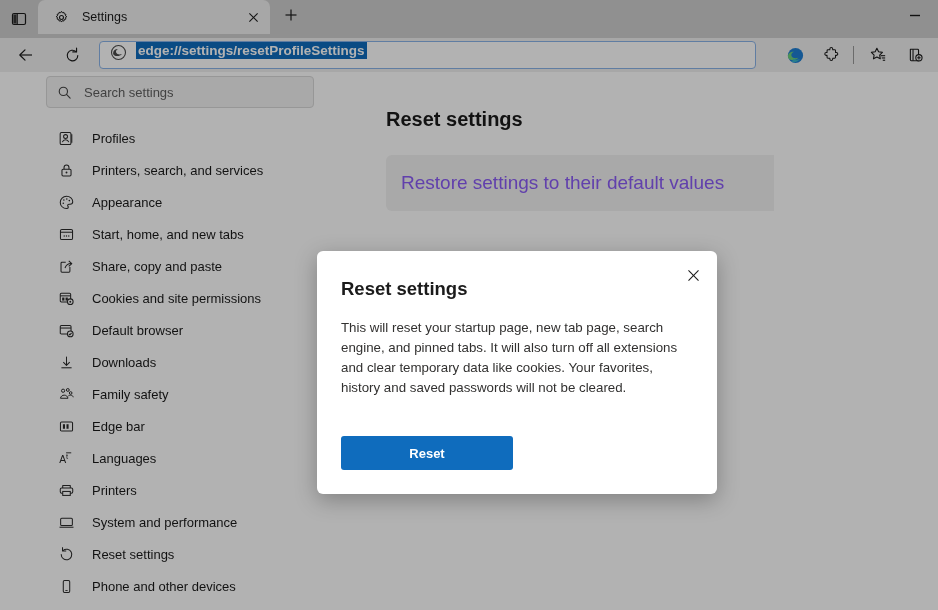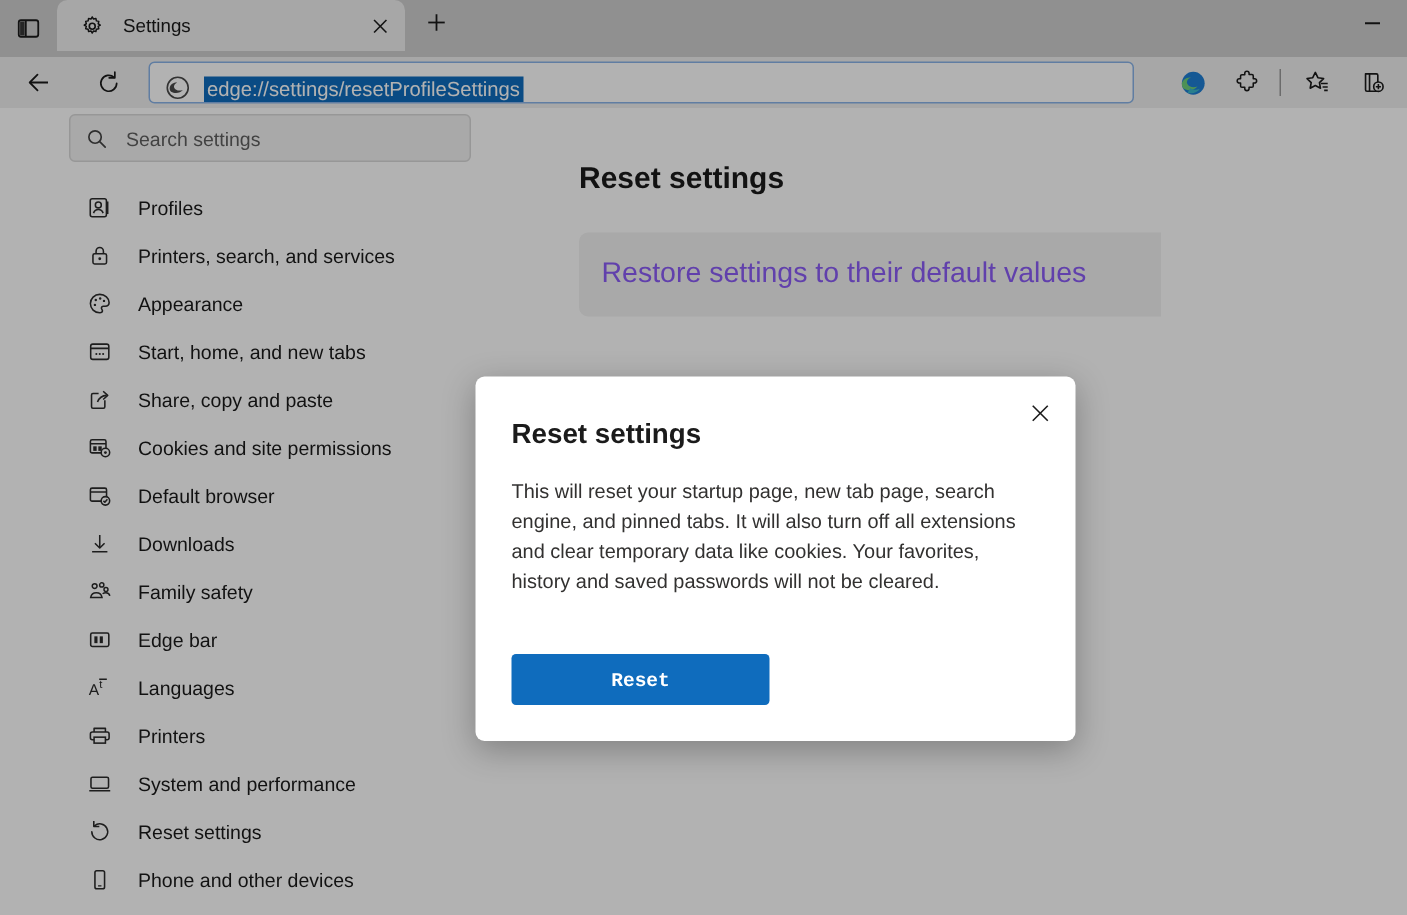--- a/index.html
+++ b/index.html
@@ -51,23 +51,24 @@
     display:flex; align-items:center;
   }
   .tbtn { width:34px; height:30px; margin-left:3px; border-radius:5px;
           display:flex; align-items:center; justify-content:center; flex:0 0 auto; }
   .omnibox {
     position:relative;
     flex:1 1 auto; height:28px; margin:0 6px 0 10px;
     background:#ffffff;
     border:1px solid #8ab4e8;
     border-radius:4px;
-    display:flex; align-items:flex-end;
+    display:flex; align-items:flex-start;
     padding:0 8px;
     max-width:657px;
+    font-weight:bold;
   }
   .omni-icon { width:20px; height:20px; display:flex; align-items:center; justify-content:center; flex:0 0 auto; }
   .omni-url {
     margin-left:8px; font-size:13.5px; color:#ffffff;
     background:#0f6cbd; padding:1px 2px;
     white-space:nowrap; overflow:hidden;
   }
   .tb-right { display:flex; align-items:center; margin-left:auto; padding-right:6px; }
   .divider-v { width:1px; height:18px; background:#9a9a9a; margin:0 4px; }
 
@@ -118,21 +119,21 @@
     box-shadow:0 6px 22px rgba(0,0,0,0.28);
     padding:0;
   }
   .dlg-close { position:absolute; right:9px; top:9px; width:30px; height:30px;
                border-radius:4px; display:flex; align-items:center; justify-content:center; }
   .dlg-title { margin:27px 0 0 24px; font-size:18.5px; font-weight:600; color:#1b1b1b; }
   .dlg-body { margin:18px 24px 0 24px; font-size:13.3px; line-height:20px; color:#323130; }
   .dlg-actions { position:absolute; left:24px; bottom:24px; display:flex; gap:20px; }
   .btn { height:34px; border:none; border-radius:3px; font-size:13px;
          display:flex; align-items:center; justify-content:center; }
-  .btn-primary { width:172px; background:#0f6cbd; color:#ffffff; font-weight:700;font-family:Liberation Mono, monospace; }
+  .btn-primary { width:172px; background:#0f6cbd; color:#ffffff; font-weight:700; }
   .btn-secondary { width:172px; background:#efefef; color:#1b1b1b; }
 
   svg { display:block; }
 </style>
 </head>
 <body>
 
 <div id="app">
 
   <div class="titlebar">

